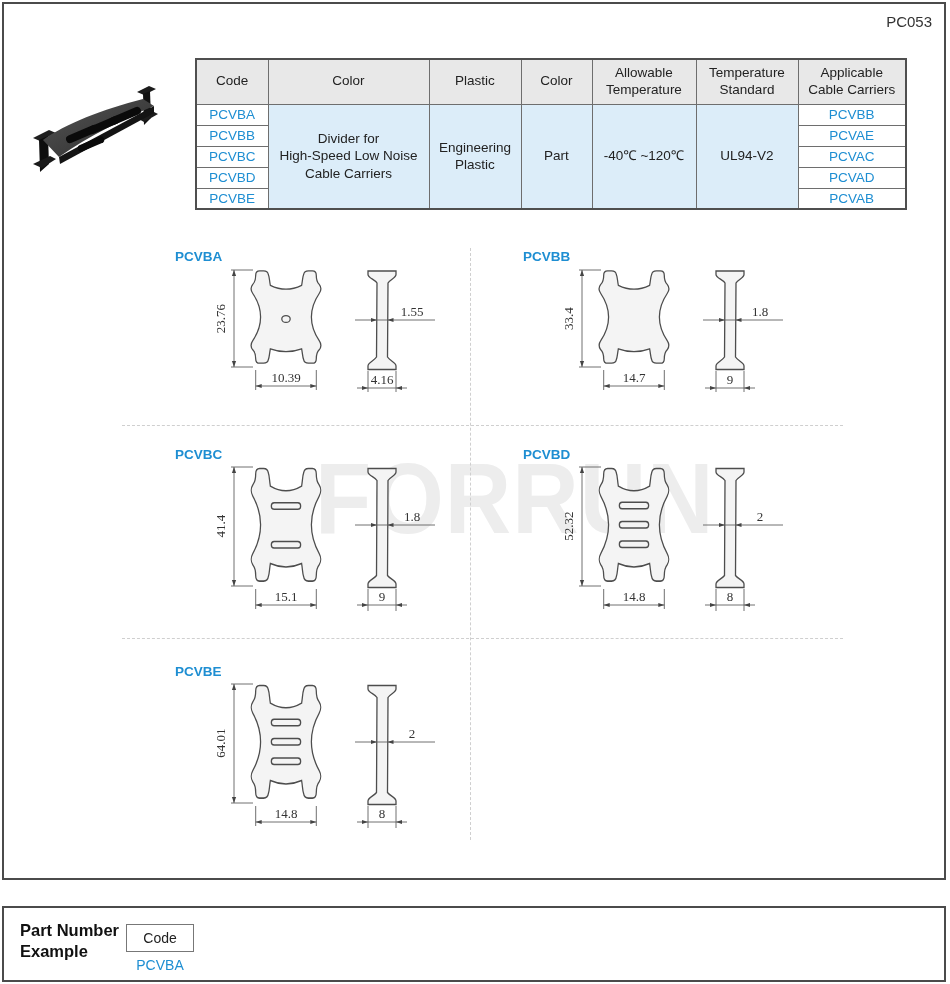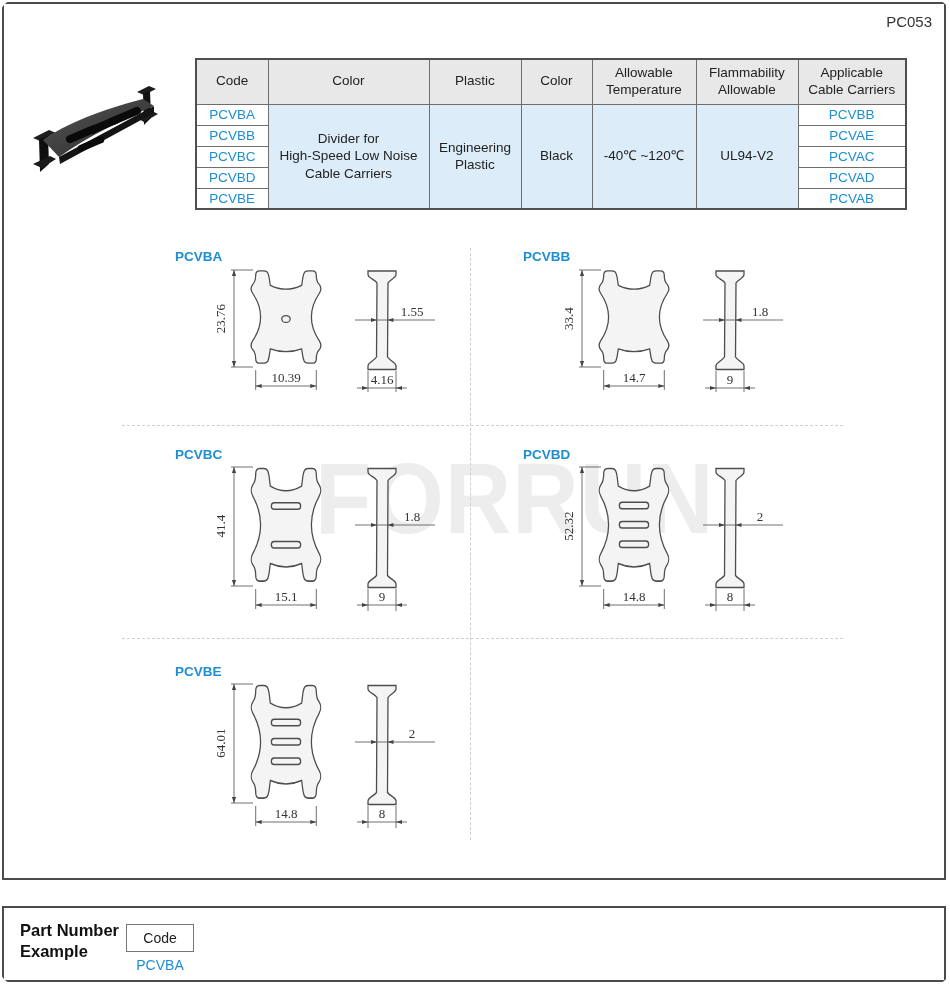--- a/index.html
+++ b/index.html
@@ -1,17 +1,17 @@
 <!DOCTYPE html>
 <html><head>
 <meta charset="utf-8">
 <style>
   * { margin:0; padding:0; box-sizing:border-box; }
   body { background:#fff; font-family:"Liberation Sans", sans-serif; }
-  .page { position:relative; width:950px; height:984px; background:#fff; overflow:hidden;border-radius:15px; }
+  .page { position:relative; width:950px; height:984px; background:#fff; overflow:hidden; }
 
   .main-box { position:absolute; left:2px; top:2px; width:944px; height:878px;
               border:2px solid #4b4b4b; background:#fff; }
   .bottom-box { position:absolute; left:2px; top:906px; width:944px; height:76px;
                 border:2px solid #4b4b4b; background:#fff; }
 
   .page-code { position:absolute; top:13px; right:18px; font-size:15px; color:#333; }
 
   
   .watermark { position:absolute; left:315px; top:442px; font-size:92px; font-weight:bold;
@@ -96,34 +96,34 @@
         <col style="width:102px">
         <col style="width:108px">
     </colgroup>
     <thead>
       <tr>
         <th>Code</th>
         <th>Color</th>
         <th>Plastic</th>
         <th>Color</th>
         <th>Allowable Temperature</th>
-        <th>Flammability Allowable</th>
+        <th>Temperature Standard</th>
         <th>Applicable Cable Carriers</th>
       </tr>
     </thead>
     <tbody>
       <tr>
         <td class="codecell">PCVBA</td>
         <td class="mergecell" rowspan="5">
           <div>Divider for</div>
           <div>High-Speed Low Noise</div>
           <div>Cable Carriers</div>
         </td>
         <td class="mergecell" rowspan="5">Engineering Plastic</td>
-        <td class="mergecell" rowspan="5">Black</td>
+        <td class="mergecell" rowspan="5">Part</td>
         <td class="mergecell" rowspan="5">-40℃ ~120℃</td>
         <td class="mergecell" rowspan="5">UL94-V2</td>
         <td class="codecell">PCVBB</td>
       </tr>
       <tr>
         <td class="codecell">PCVBB</td>
         <td class="codecell">PCVAE</td>
       </tr>
       <tr>
         <td class="codecell">PCVBC</td>

